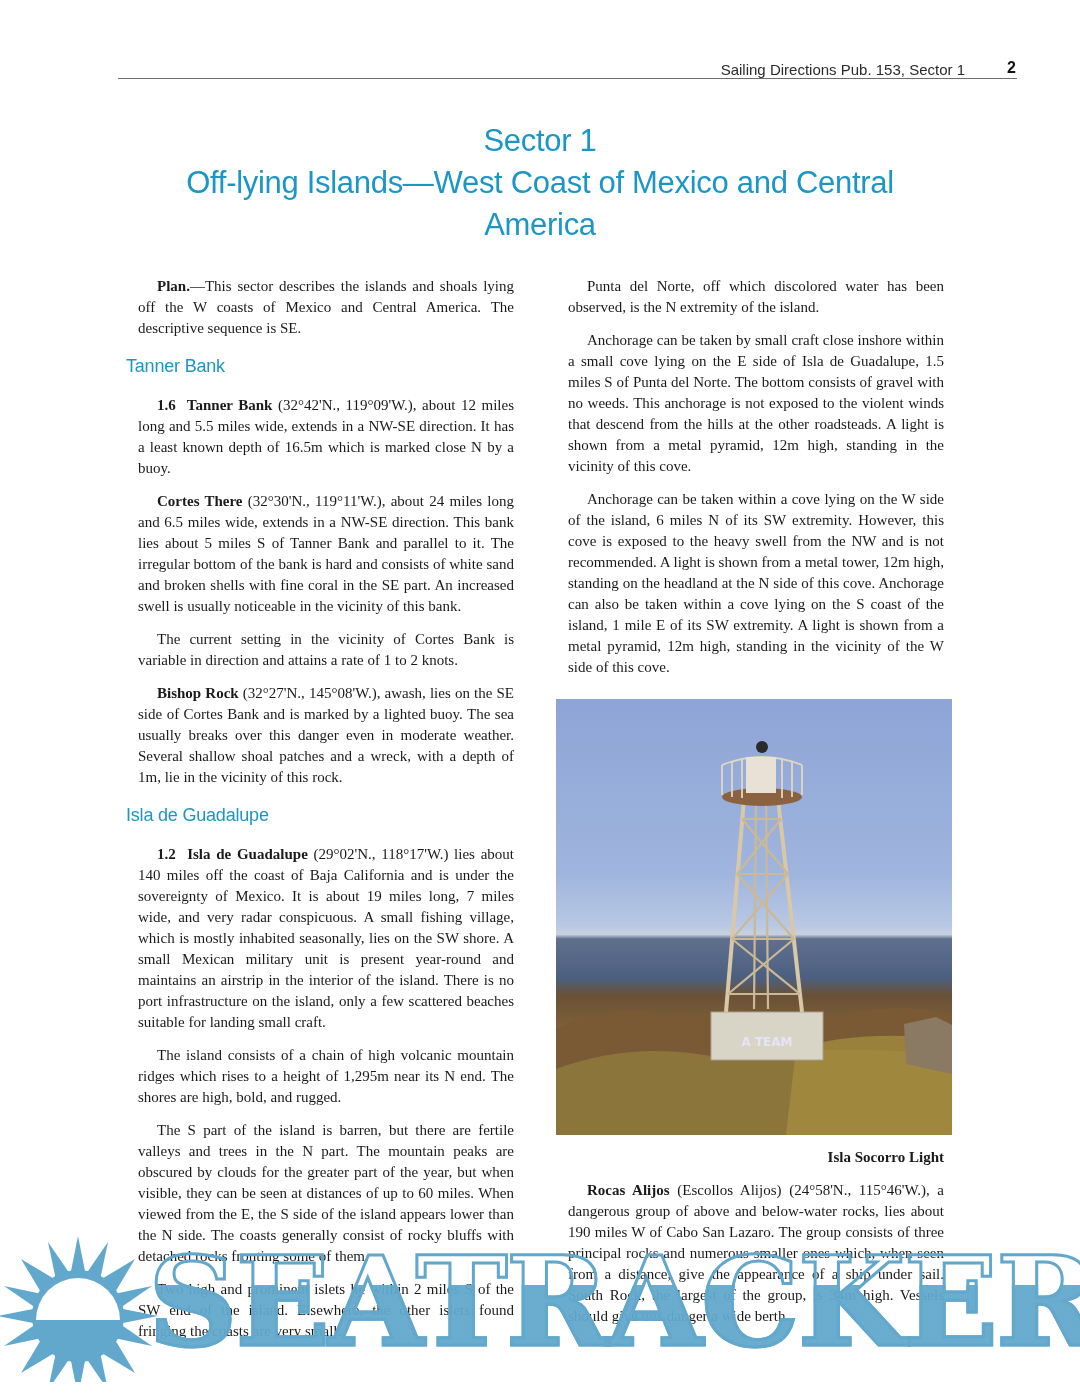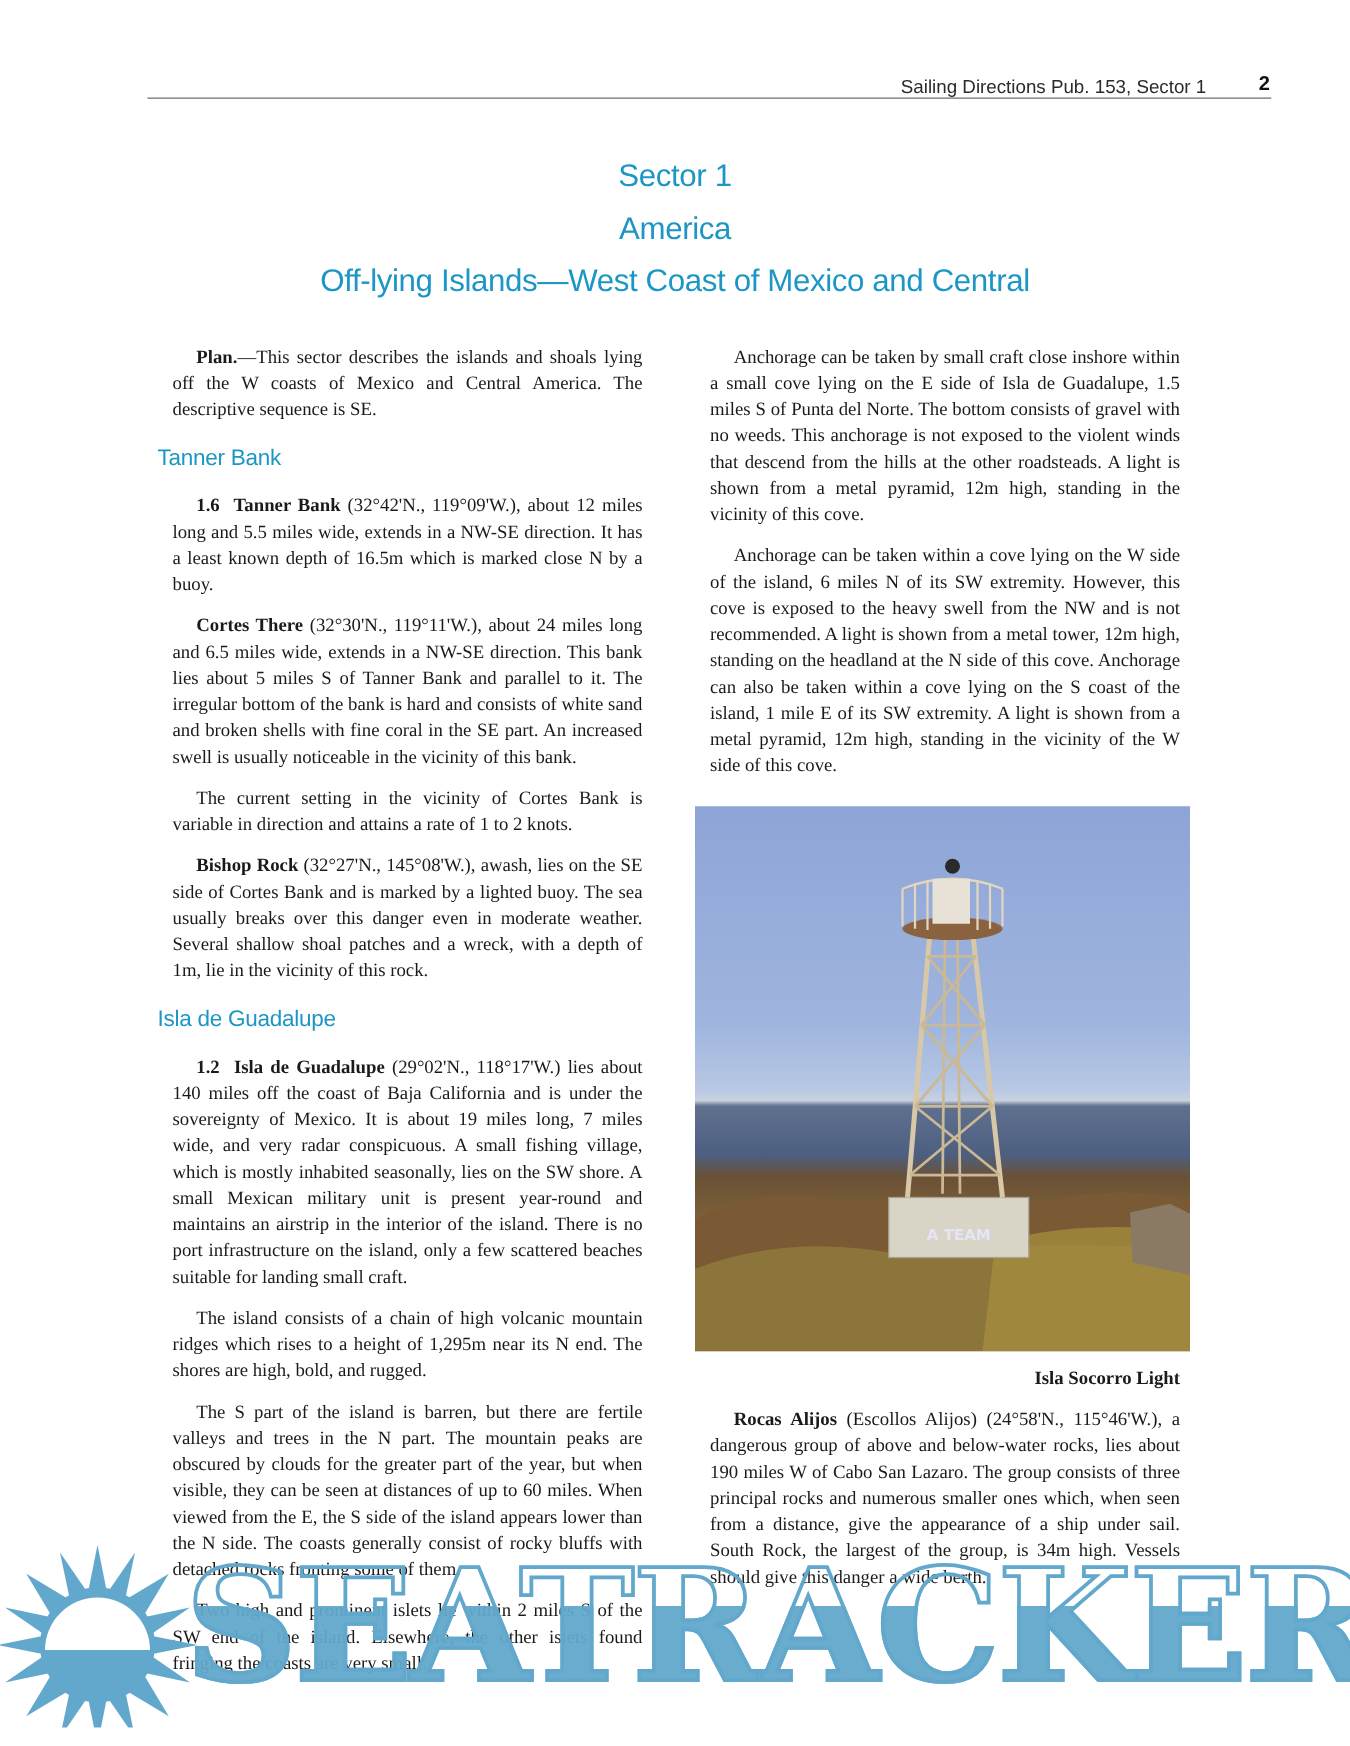--- a/index.html
+++ b/index.html
@@ -15,21 +15,21 @@
     .running-head .rh-title {
       position: absolute; right: 52px; top: 3px;
       font-family: "Liberation Sans", "DejaVu Sans", sans-serif; font-size: 15px; color: #2b2b2b;
     }
     .running-head .rh-page {
       position: absolute; right: 1px; top: 1px;
       font-family: "Liberation Sans", "DejaVu Sans", sans-serif; font-size: 16px; font-weight: bold; color: #111;
     }
     .sector-title {
       position: absolute; left: 120px; top: 120px; width: 840px; text-align: center;
-      font-family: "Liberation Sans", "DejaVu Sans", sans-serif; font-size: 25px; line-height: 42px;
+      font-family: "Liberation Sans", "DejaVu Sans", sans-serif; font-size: 31px; line-height: 42px;
       color: #1c96c4; font-stretch: condensed; letter-spacing: -0.3px;
     }
     .col {
       position: absolute; top: 264px; width: 400px;
       font-size: 15px; line-height: 21px; text-align: justify;
     }
     .col-left { left: 126px; }
     .col-right { left: 556px; }
     .col p { margin: 12px; text-indent: 19px; }
     .col b { font-weight: bold; }
@@ -63,22 +63,22 @@
 </head>
 <body>
 
 <div class="running-head">
   <span class="rh-title">Sailing Directions Pub. 153, Sector 1</span>
   <span class="rh-page">2</span>
 </div>
 
 <div class="sector-title">
   <div>Sector 1</div>
+  <div>Off-lying Islands—West Coast of Mexico and Central</div>
   <div>America</div>
-  <div>Off-lying Islands—West Coast of Mexico and Central</div>
 </div>
 
 <div class="col col-left">
   <p><b>Plan.</b><span>—This sector describes the islands and shoals lying off the W coasts of Mexico and Central America. The descriptive sequence is SE.</span></p>
 
   <div class="sec-heading">Tanner Bank</div>
 
   <p><b>1.6</b><b>&nbsp;&nbsp;</b><b>Tanner Bank</b><span> (32°42'N., 119°09'W.), about 12 miles long and 5.5 miles wide, extends in a NW-SE direction. It has a least known depth of 16.5m which is marked close N by a buoy.</span></p>
   <p><b>Cortes There</b><span> (32°30'N., 119°11'W.), about 24 miles long and 6.5 miles wide, extends in a NW-SE direction. This bank lies about 5 miles S of Tanner Bank and parallel to it. The irregular bottom of the bank is hard and consists of white sand and broken shells with fine coral in the SE part. An increased swell is usually noticeable in the vicinity of this bank.</span></p>
   <p>The current setting in the vicinity of Cortes Bank is variable in direction and attains a rate of 1 to 2 knots.</p>
@@ -86,20 +86,21 @@
 
   <div class="sec-heading">Isla de Guadalupe</div>
 
   <p><b>1.2</b><b>&nbsp;&nbsp;</b><b>Isla de Guadalupe</b><span> (29°02'N., 118°17'W.) lies about 140 miles off the coast of Baja California and is under the sovereignty of Mexico. It is about 19 miles long, 7 miles wide, and very radar conspicuous. A small fishing village, which is mostly inhabited seasonally, lies on the SW shore. A small Mexican military unit is present year-round and maintains an airstrip in the interior of the island. There is no port infrastructure on the island, only a few scattered beaches suitable for landing small craft.</span></p>
   <p>The island consists of a chain of high volcanic mountain ridges which rises to a height of 1,295m near its N end. The shores are high, bold, and rugged.</p>
   <p>The S part of the island is barren, but there are fertile valleys and trees in the N part. The mountain peaks are obscured by clouds for the greater part of the year, but when visible, they can be seen at distances of up to 60 miles. When viewed from the E, the S side of the island appears lower than the N side. The coasts generally consist of rocky bluffs with detached rocks fronting some of them.</p>
   <p>Two high and prominent islets lie within 2 miles S of the SW end of the island. Elsewhere, the other islets found fringing the coasts are very small.</p>
 </div>
 
 <div class="col col-right">
+  <p>Punta del Norte, off which discolored water has been observed, is the N extremity of the island.</p>
   <p>Anchorage can be taken by small craft close inshore within a small cove lying on the E side of Isla de Guadalupe, 1.5 miles S of Punta del Norte. The bottom consists of gravel with no weeds. This anchorage is not exposed to the violent winds that descend from the hills at the other roadsteads. A light is shown from a metal pyramid, 12m high, standing in the vicinity of this cove.</p>
   <p>Anchorage can be taken within a cove lying on the W side of the island, 6 miles N of its SW extremity. However, this cove is exposed to the heavy swell from the NW and is not recommended. A light is shown from a metal tower, 12m high, standing on the headland at the N side of this cove. Anchorage can also be taken within a cove lying on the S coast of the island, 1 mile E of its SW extremity. A light is shown from a metal pyramid, 12m high, standing in the vicinity of the W side of this cove.</p>
 
   <div class="photo" title="Photograph of a metal lattice light tower on a rocky headland above the sea">
     <svg width="396" height="436" viewBox="0 0 396 436">
 
       <path d="M0 330 Q60 300 120 318 L180 310 L260 322 Q330 300 396 315 L396 436 L0 436 Z" fill="#7a5a34"></path>
       <path d="M0 370 Q80 340 170 360 Q260 345 396 355 L396 436 L0 436 Z" fill="#8f7a3c" opacity="0.85"></path>
       <path d="M240 350 Q300 330 396 340 L396 436 L230 436 Z" fill="#a6903f" opacity="0.7"></path>
 

